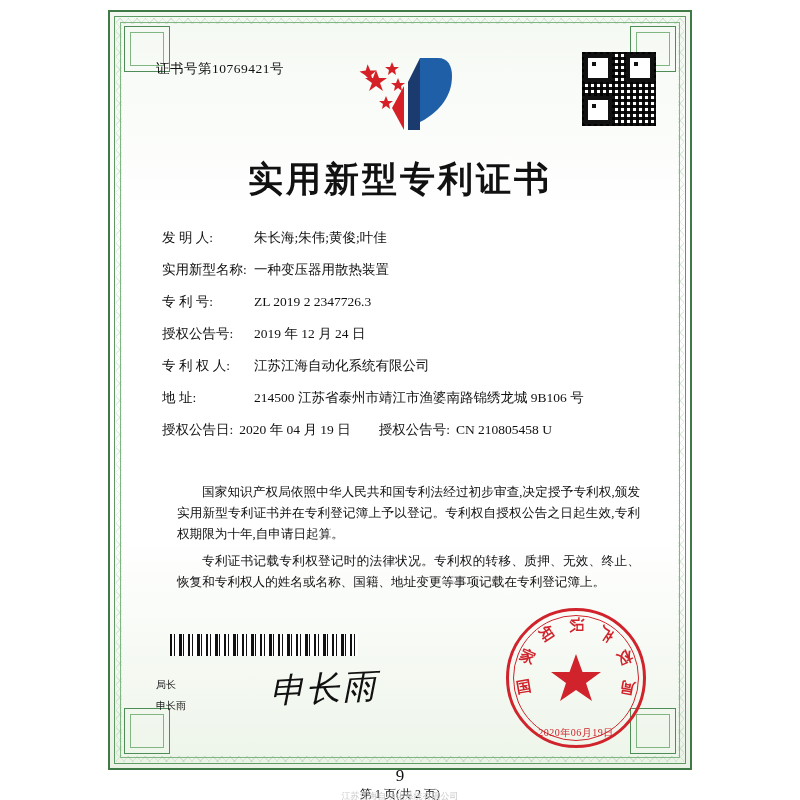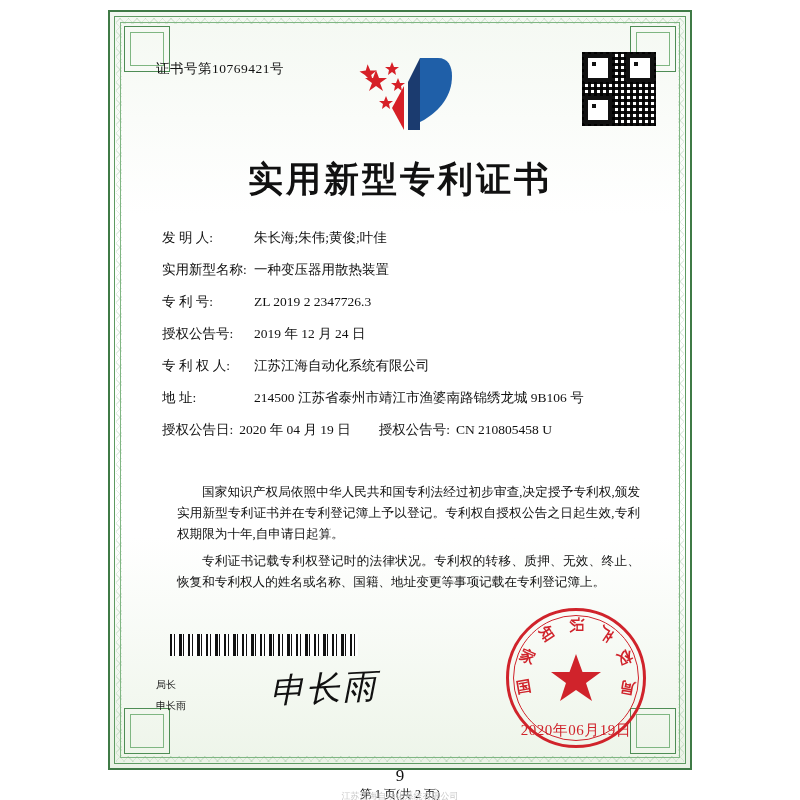--- a/index.html
+++ b/index.html
@@ -280,21 +280,21 @@
     font-size: 15px;
     color: #d0232b;
     font-weight: bold;
     transform-origin: 0 0;
   }
   .seal-date {
     position: absolute;
     left: 50%;
     bottom: 8px;
     transform: translateX(-50%);
-    font-size: 15px;
+    font-size: 10px;
     color: #d0232b;
     white-space: nowrap;
     letter-spacing: 0.5px;
   }
 
   .page-foot {
     position: absolute;
     left: 0;
     top: 752px;
     width: 540px;

